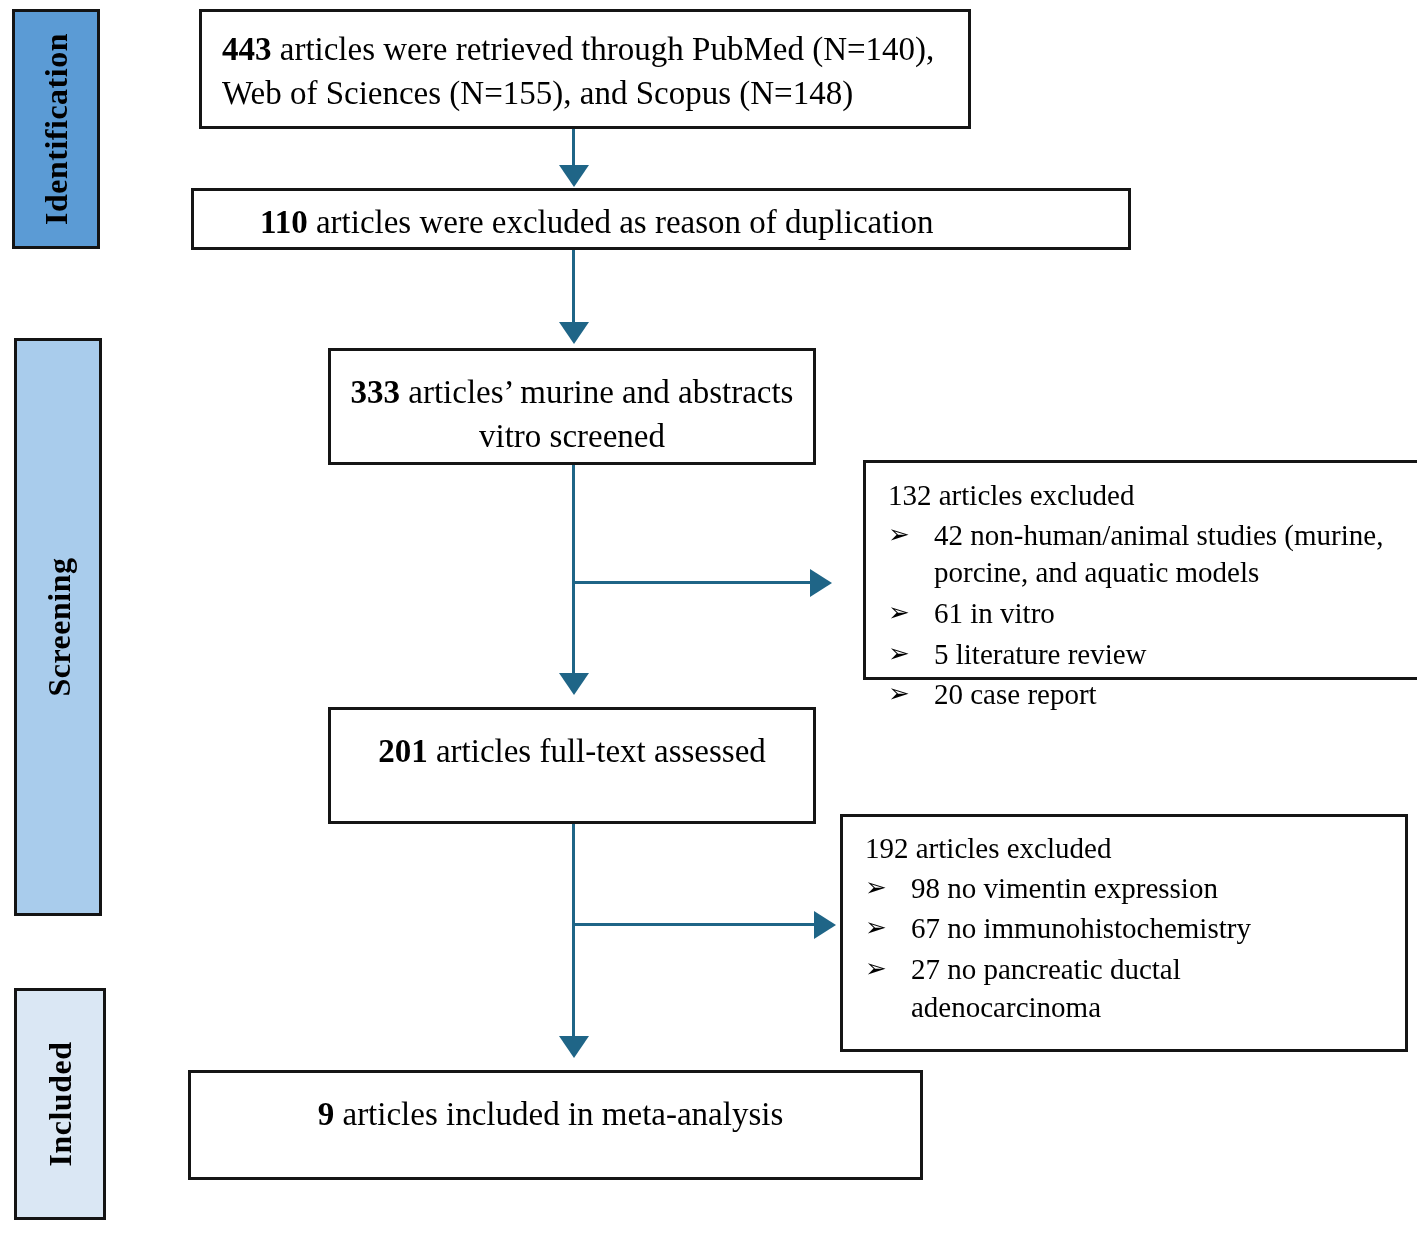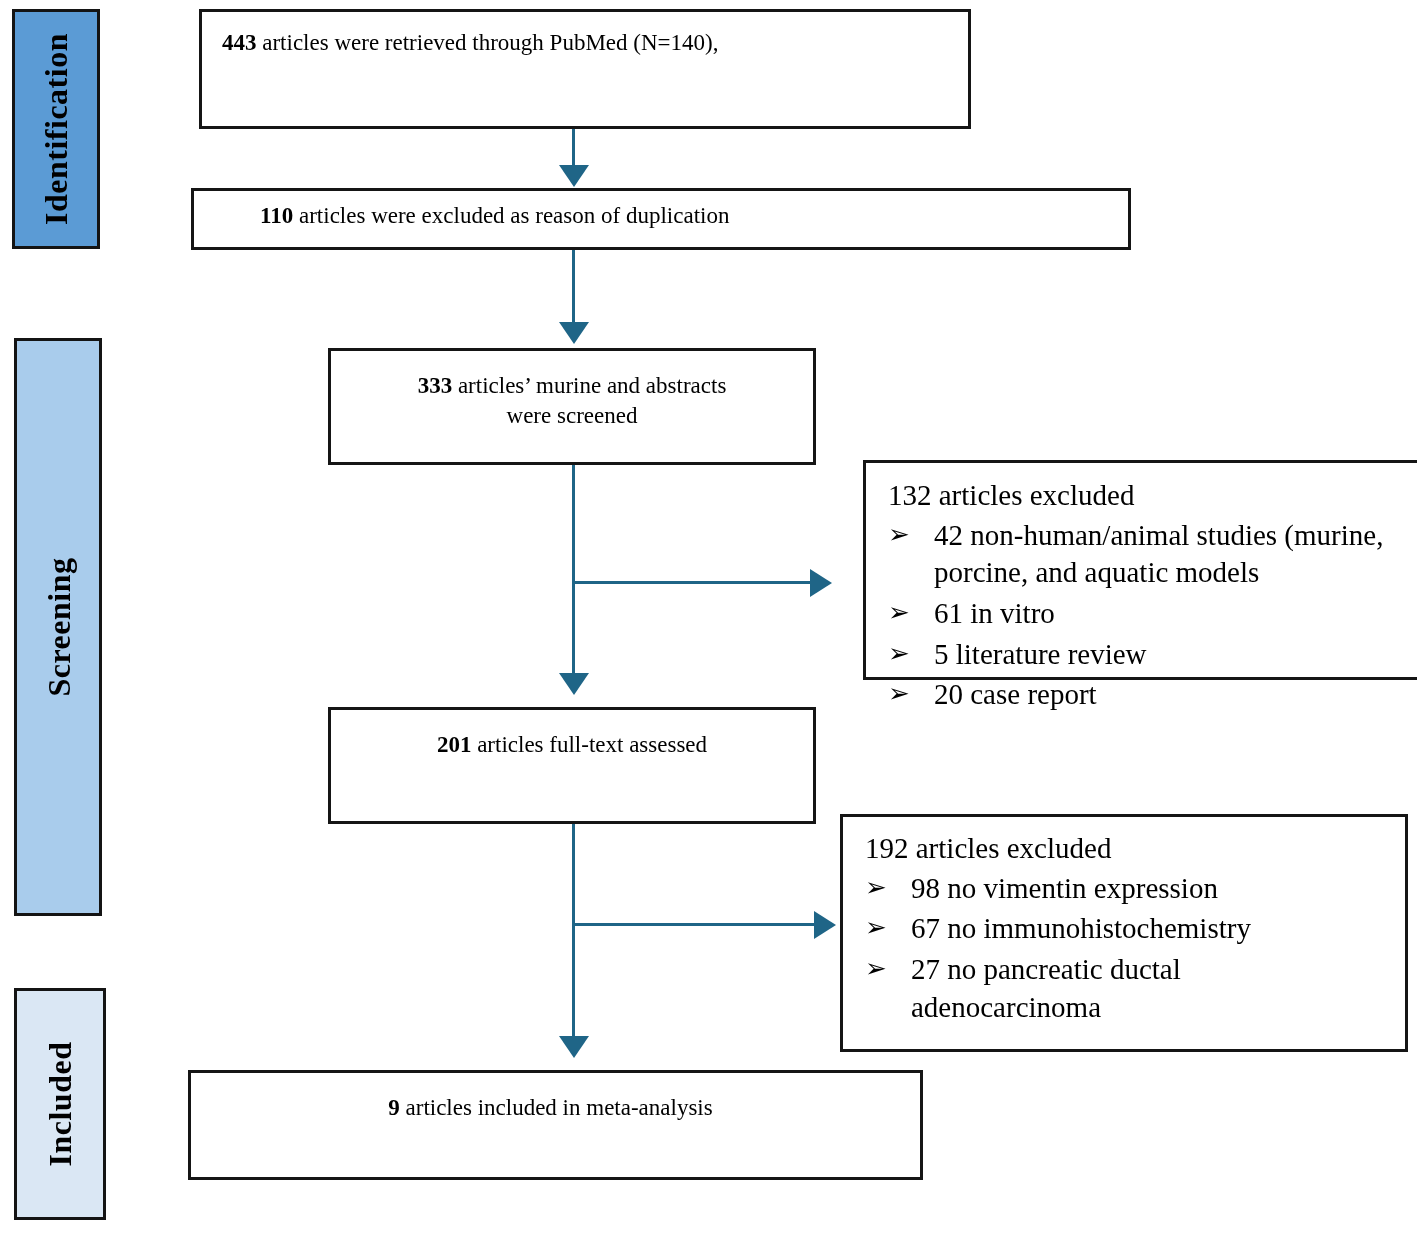--- a/index.html
+++ b/index.html
@@ -43,21 +43,21 @@
   }
 
   
   .flow-box {
     position: absolute;
     border: 3px solid #151515;
     box-sizing: border-box;
     background: #ffffff;
   }
   .flow-box .box-text {
-    font-size: 23px;
+    font-size: 33px;
     line-height: 1.32;
     color: #000;
   }
   .box-text b, .box-text .num {
     font-weight: bold;
   }
 
   .center-text {
     text-align: center;
   }
@@ -131,39 +131,40 @@
     <span class="phase-label">Screening</span>
   </div>
 
   <div class="phase-bar" style="left:14px; top:988px; width:92px; height:232px; background:#DAE7F4;">
     <span class="phase-label">Included</span>
   </div>
 
   <div class="flow-box" style="left:199px; top:9px; width:772px; height:120px;">
     <div class="box-text" style="padding:16px 18px 0 20px;">
       <span class="num">443</span><span> articles were retrieved through PubMed (N=140),</span><br>
+      <span>Web of Sciences (N=155), and Scopus (N=148)</span>
     </div>
   </div>
 
   <div class="v-line" style="left:572px; top:129px; height:40px;"></div>
   <div class="arrow-down" style="left:559px; top:165px;"></div>
 
   <div class="flow-box" style="left:191px; top:188px; width:940px; height:62px;">
     <div class="box-text" style="padding:10px 18px 0 66px;">
       <span class="num">110</span><span> articles were excluded as reason of duplication</span>
     </div>
   </div>
 
   <div class="v-line" style="left:572px; top:250px; height:76px;"></div>
   <div class="arrow-down" style="left:559px; top:322px;"></div>
 
   <div class="flow-box" style="left:328px; top:348px; width:488px; height:117px;">
     <div class="box-text center-text" style="padding:20px 16px 0 16px;">
       <span class="num">333</span><span> articles’ murine and abstracts</span><br>
-      <span>were screened</span>
+      <span>vitro screened</span>
     </div>
   </div>
 
   <div class="v-line" style="left:572px; top:465px; height:212px;"></div>
   <div class="arrow-down" style="left:559px; top:673px;"></div>
 
   <div class="h-line" style="left:572px; top:581px; width:240px;"></div>
   <div class="arrow-right" style="left:810px; top:569px;"></div>
 
   <div class="flow-box" style="left:863px; top:460px; width:573px; height:220px;">

